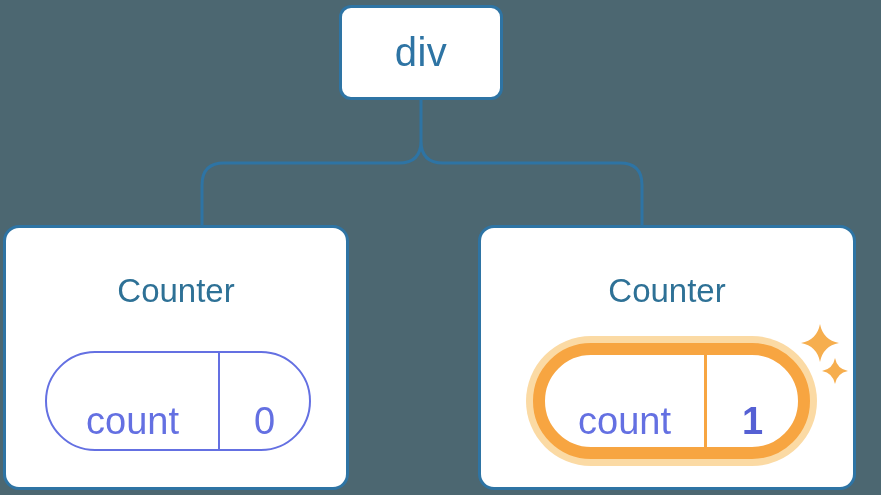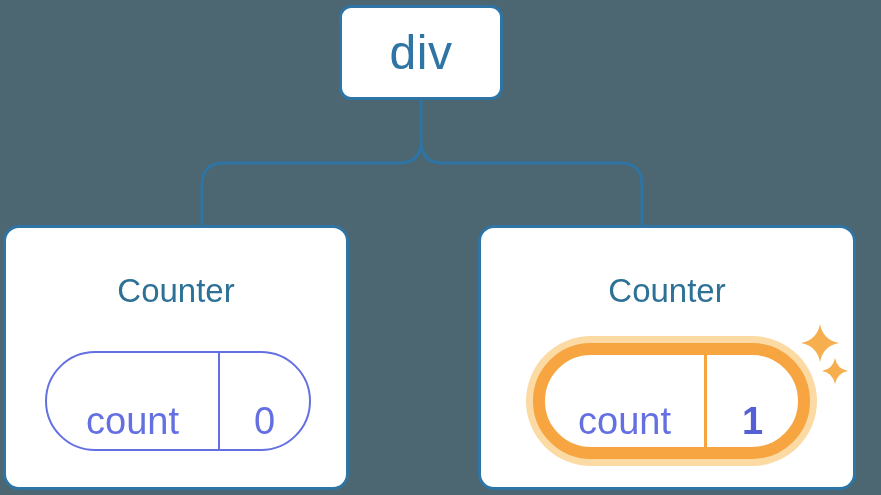--- a/index.html
+++ b/index.html
@@ -21,21 +21,21 @@
     position: absolute; left: 339px; top: 5px;
     width: 164px; height: 95px;
     background: #ffffff;
     border: 3px solid #2E74A4;
     border-radius: 12px;
     box-sizing: border-box;
     display: flex; align-items: center; justify-content: center;
     z-index: 1;
   }
   .root-node .root-label {
-    font-size: 48px; color: #2E74A4; letter-spacing: 0.5px;
+    font-size: 40px; color: #2E74A4; letter-spacing: 0.5px;
   }
 
   
   .card {
     position: absolute; top: 225px; height: 265px;
     background: #ffffff;
     border: 3px solid #2E74A4;
     border-radius: 16px;
     box-sizing: border-box;
     z-index: 1;

